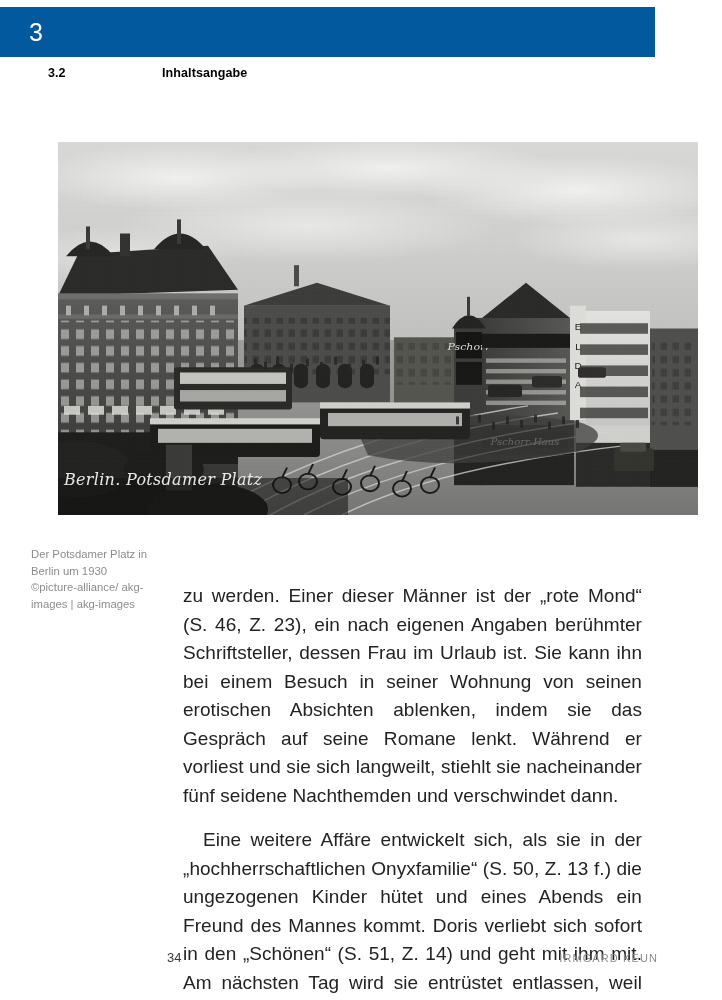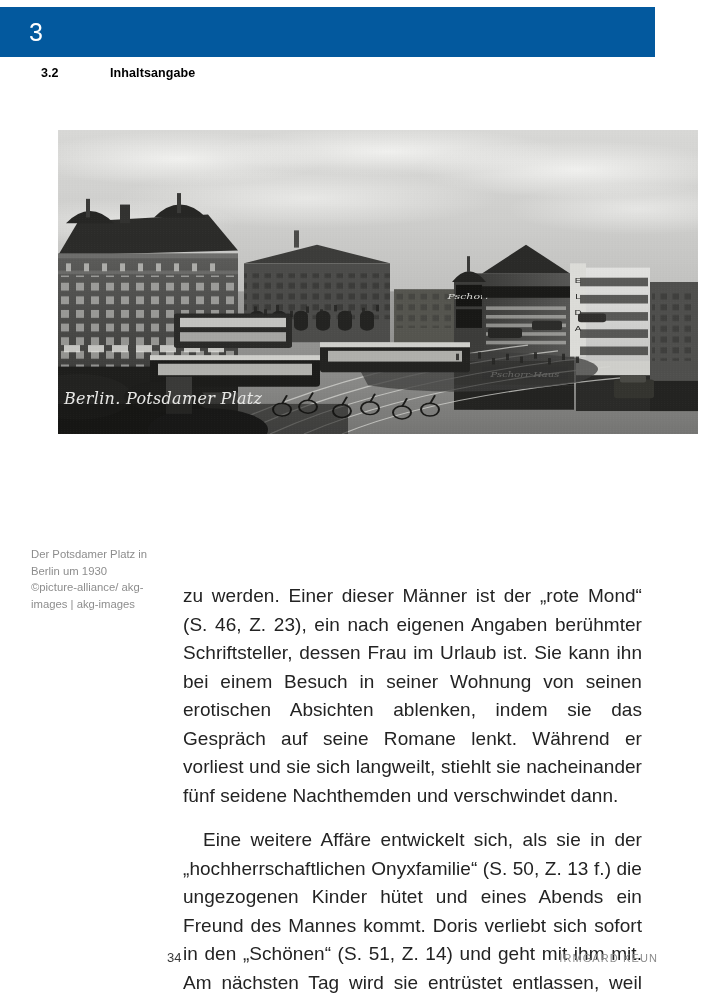--- a/index.html
+++ b/index.html
@@ -40,46 +40,47 @@
     font-size: 13.5px;
     font-weight: 600;
     letter-spacing: 1.05px;
     margin-left: 30px;
     line-height: 1;
   }
 
   
   .section-heading {
     position: absolute;
-    left: 41px;
+    left: 48px;
     top: 66px;
     display: flex;
     align-items: flex-end;
+    gap: 45px;
   }
   .section-number {
     font-size: 12.5px;
     font-weight: 700;
     color: #000000;
     width: 51px;
   }
   .section-name {
     font-size: 12.5px;
     font-weight: 700;
     color: #000000;
     letter-spacing: 0.1px;
     margin-left: 18px;
   }
 
   
   .photo-figure {
     position: absolute;
     left: 18px;
-    top: 114px;
+    top: 126px;
     width: 640px;
-    height: 304px;
+    height: 373px;
     overflow: hidden;
     background: #737373;
   }
   .photo-canvas {
     position: absolute;
     inset: 0;
     width: 100%;
     height: 100%;
     display: block;
   }

